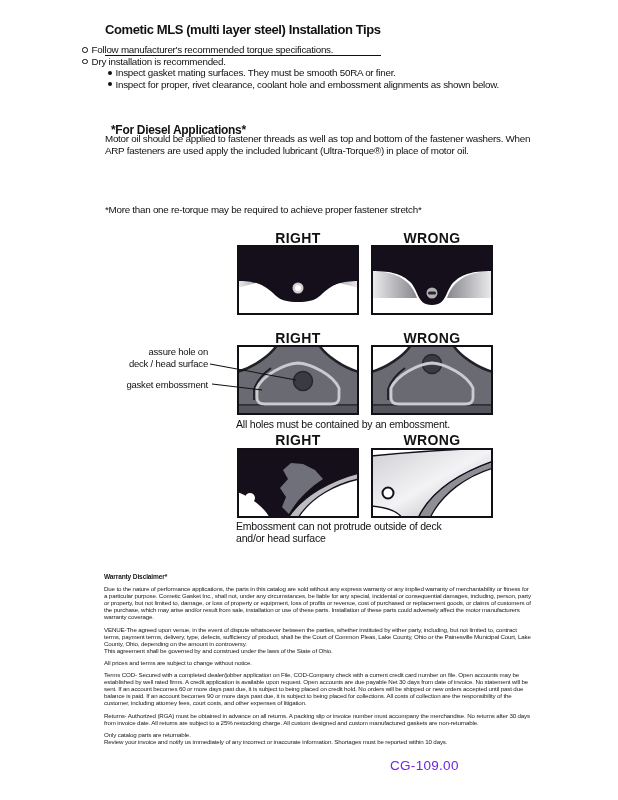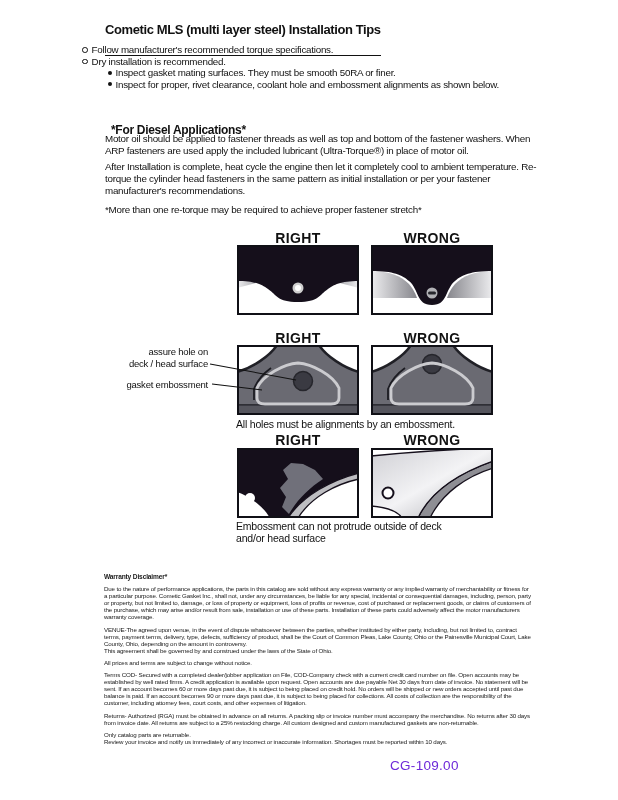--- a/index.html
+++ b/index.html
@@ -60,21 +60,20 @@
       <span>Inspect gasket mating surfaces.  They must be smooth 50RA or finer.</span>
     </div>
     <div class="tip-row sub">
       <span class="marker-dot"></span>
       <span>Inspect for proper, rivet clearance, coolant hole and embossment alignments as shown below.</span>
     </div>
   </div>
 
   <h2 class="diesel-heading">*For Diesel Applications*</h2>
   <p class="para p1">Motor oil should be applied to fastener threads as well as top and bottom of the fastener washers. When ARP fasteners are used apply the included lubricant (Ultra-Torque®) in place of motor oil.</p>
-  <p class="para p2">After Installation is complete, heat cycle the engine then let it completely cool to ambient temperature. Re-torque the cylinder head fasteners in the same pattern as initial installation or per your fastener manufacturer's recommendations.</p>
   <p class="para p3">*More than one re-torque may be required to achieve proper fastener stretch*</p>
 
   <div class="diag-label row1 col-a">RIGHT</div>
   <div class="diag-label row1 col-b">WRONG</div>
 
   <svg class="diag-box row1-box col-a" viewBox="0 0 122 70">
     <defs>
       <linearGradient id="gwL" x1="0" y1="0" x2="1" y2="0">
         <stop offset="0" stop-color="#eeeef0"></stop>
           <stop offset="1" stop-color="#86868c"></stop>
@@ -141,21 +140,21 @@
     <path d="M17,55 V44 C20,36 27,28 34,23" fill="none" stroke="#1c1c22" stroke-width="1.8"></path>
     <path d="M20,53 V43 C26,30 47,19 61,18 C75,19 96,30 102,43 V53 C102,57 99,59 94,59 H28 C23,59 20,57 20,53 Z" fill="none" stroke="#cbcbcf" stroke-width="2.8"></path>
     <rect x="1" y="1" width="120" height="68" fill="none" stroke="#101016" stroke-width="2"></rect>
   </svg>
 
   <svg class="leader-overlay" viewBox="0 0 210 60">
     <line x1="110" y1="24" x2="196" y2="40" stroke="#111" stroke-width="1.1"></line>
     <line x1="112" y1="44" x2="162" y2="50" stroke="#111" stroke-width="1.1"></line>
   </svg>
 
-  <p class="caption row2-cap">All holes must be alignments by an embossment.</p>
+  <p class="caption row2-cap">All holes must be contained by an embossment.</p>
 
   <div class="diag-label row3 col-a">RIGHT</div>
   <div class="diag-label row3 col-b">WRONG</div>
 
   <svg class="diag-box row3-box col-a" viewBox="0 0 122 70">
     <rect x="0" y="0" width="122" height="70" fill="#ffffff"></rect>
     <path d="M0,0 H122 V25 C95,32 66,47 51,70 L33,70 C26,58 12,48 0,44 Z" fill="#150f1b"></path>
     <path d="M122,25 C95,32 66,47 51,70 L61,70 C74,49 99,36 122,31 Z" fill="#bdbdc1" stroke="#150f1b" stroke-width="1.3"></path>
     <path d="M86,31 L78,22 L66,16 L54,15 L46,22 L51,31 L43,40 L49,49 L45,59 L52,66 C60,52 72,40 86,31 Z" fill="#70707a"></path>
     <circle cx="13" cy="50" r="5" fill="#ffffff"></circle>

